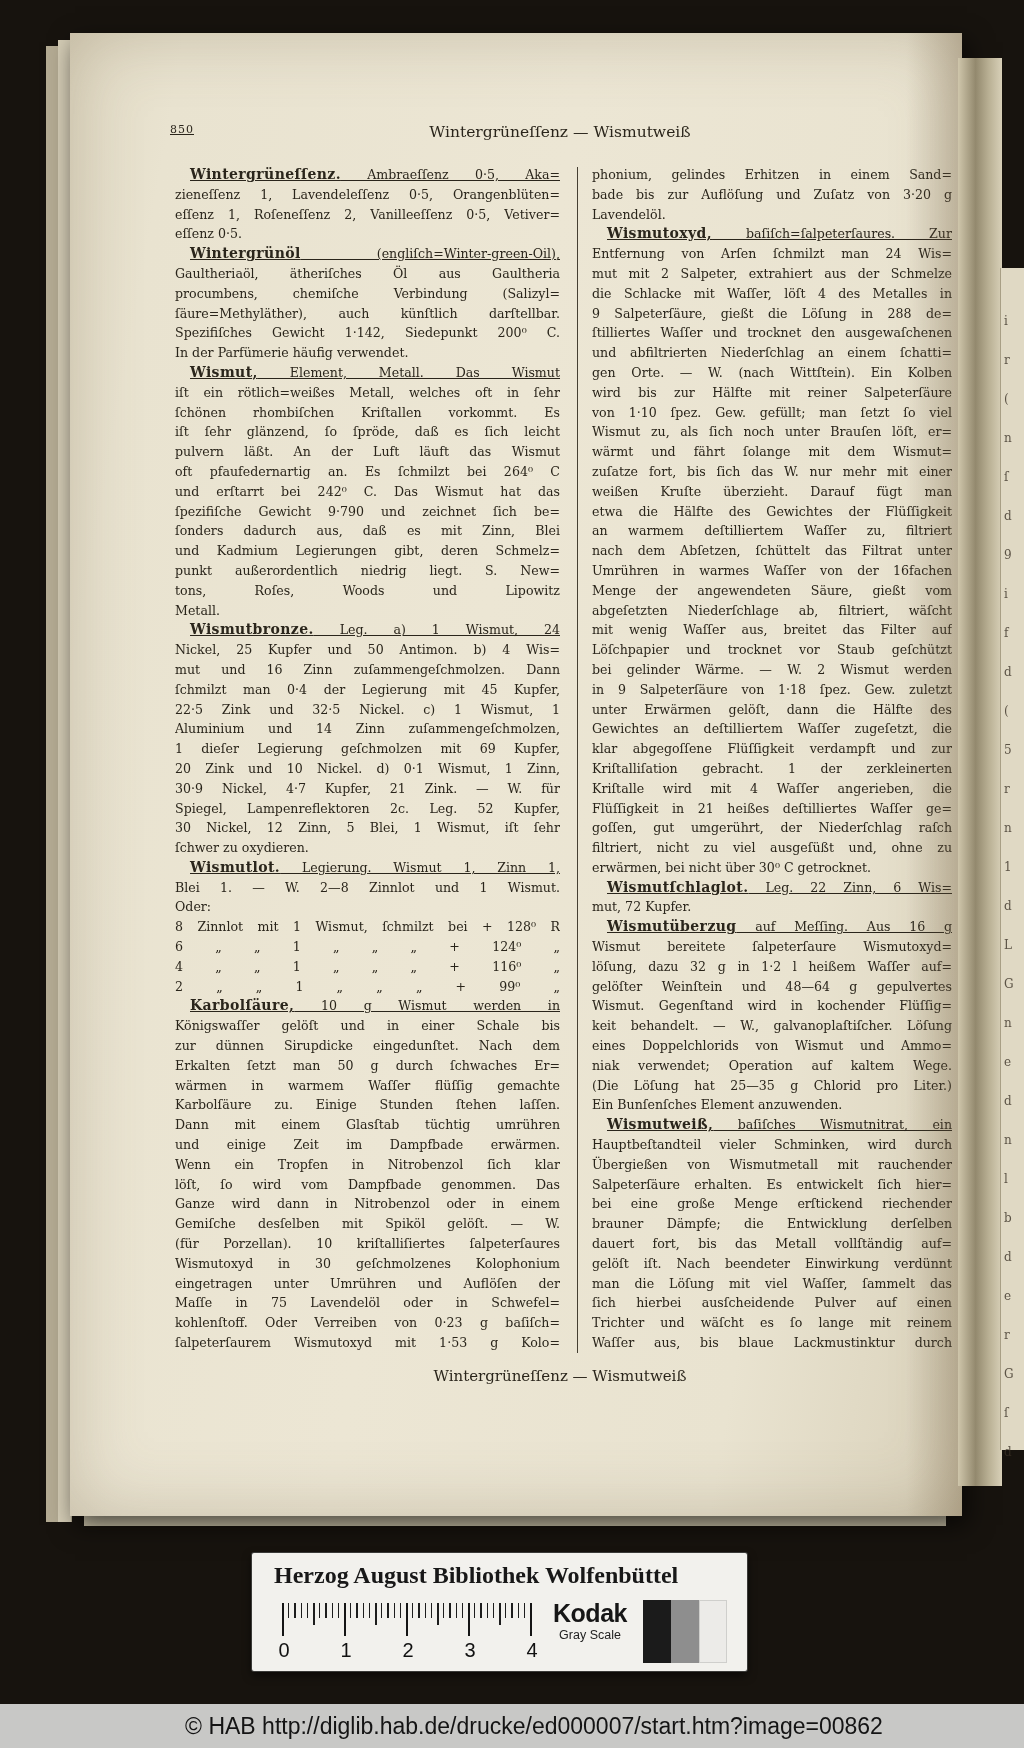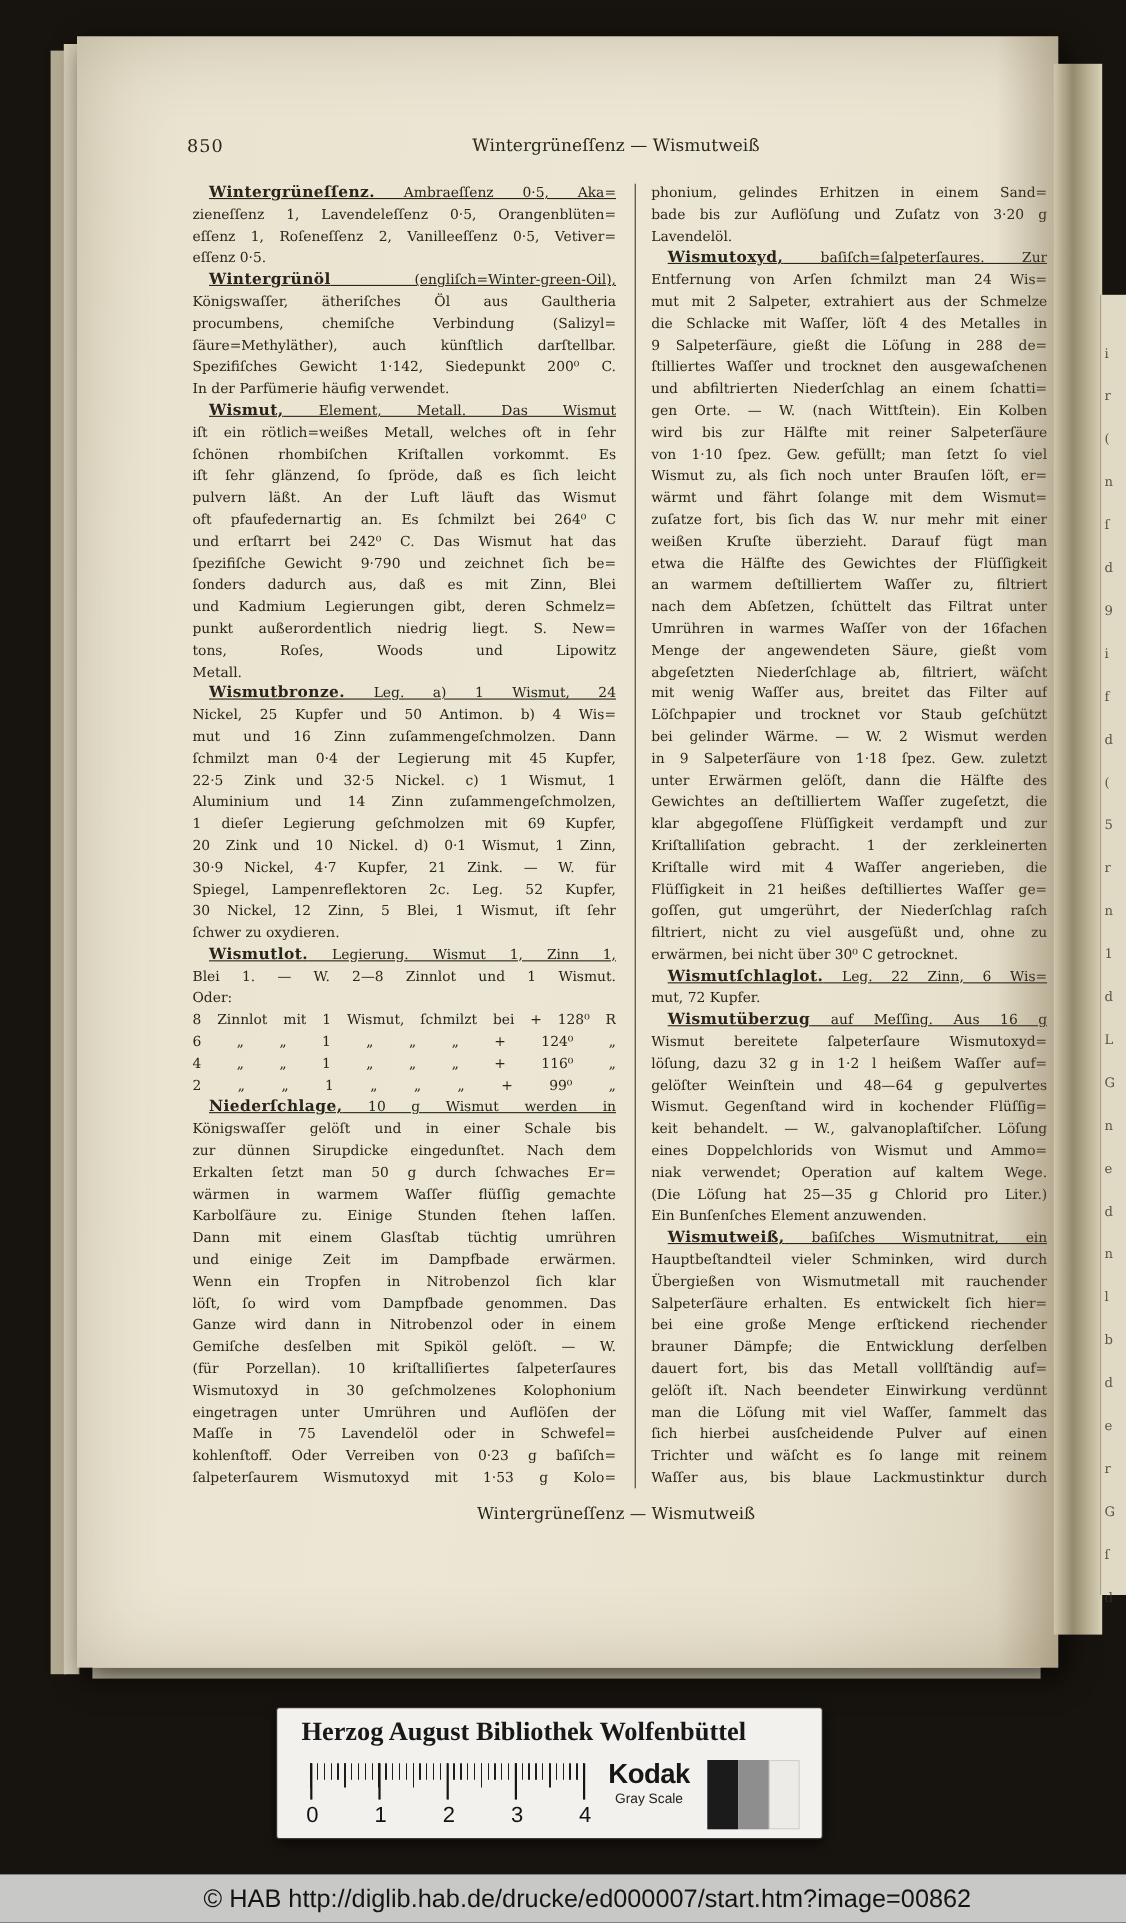--- a/index.html
+++ b/index.html
@@ -22,21 +22,21 @@
   }
   .book-page::after{content:"";position:absolute;right:0;top:0;width:56px;height:100%;
     background:linear-gradient(to right,rgba(120,100,70,0),rgba(120,100,70,.30));}
   .fore-edge{position:absolute;left:958px;top:58px;width:44px;height:1428px;
     background:linear-gradient(to right,#cfc6ab,#93896e 40%,#b9b094 70%,#d8d0b8);}
   .facing-sliver{position:absolute;left:1000px;top:268px;width:24px;height:1182px;background:#e0d9c4;
     border-left:1px solid #a89f85;}
   .edge-chars{padding:34px 0 0 3px;font:12px/39px "DejaVu Serif",serif;color:rgba(58,49,38,.8);white-space:pre-line;}
 
   
-  .pg-num{position:absolute;left:100px;top:90px;font-size:16px;color:var(--ink);letter-spacing:1px;}
+  .pg-num{position:absolute;left:100px;top:90px;font-size:11px;color:var(--ink);letter-spacing:1px;text-decoration:underline;}
   .pg-header{position:absolute;left:100px;right:12px;top:90px;text-align:center;font-size:15.5px;color:var(--ink);}
   .pg-footer{position:absolute;left:100px;right:12px;top:1334px;text-align:center;font-size:15px;color:var(--ink);}
   .col-divider{position:absolute;left:507px;top:134px;width:1px;height:1186px;background:#453f32;}
   .col{position:absolute;top:132px;height:1192px;overflow:hidden;color:var(--ink);font-size:12.6px;}
   .col.left{left:105px;width:385px;}
   .col.right{left:522px;width:360px;}
   .ln{height:19.8px;line-height:19.8px;text-align:justify;text-align-last:justify;white-space:nowrap;overflow:hidden;}
   .ln.last{text-align-last:left;}
   .ln.ind{text-indent:15px;text-decoration:underline;}
   .ln b{font-weight:bold;font-size:14px;letter-spacing:.4px;}
@@ -82,21 +82,21 @@
     <div class="col-divider"></div>
     <div id="col-left" class="col left">
         <div class="para">
           <div class="ln ind"><b>Wintergrüneſſenz.</b> Ambraeſſenz 0·5, Aka=</div>
           <div class="ln">zieneſſenz 1, Lavendeleſſenz 0·5, Orangenblüten=</div>
           <div class="ln">eſſenz 1, Roſeneſſenz 2, Vanilleeſſenz 0·5, Vetiver=</div>
           <div class="ln last">eſſenz 0·5.</div>
         </div>
         <div class="para">
           <div class="ln ind"><b>Wintergrünöl</b> (engliſch=Winter-green-Oil),</div>
-          <div class="ln">Königswaſſer, ätheriſches Öl aus Gaultheria</div>
+          <div class="ln">Gaultheriaöl, ätheriſches Öl aus Gaultheria</div>
           <div class="ln">procumbens, chemiſche Verbindung (Salizyl=</div>
           <div class="ln">ſäure=Methyläther), auch künſtlich darſtellbar.</div>
           <div class="ln">Spezifiſches Gewicht 1·142, Siedepunkt 200⁰ C.</div>
           <div class="ln last">In der Parfümerie häufig verwendet.</div>
         </div>
         <div class="para">
           <div class="ln ind"><b>Wismut,</b> Element, Metall. Das Wismut</div>
           <div class="ln">iſt ein rötlich=weißes Metall, welches oft in ſehr</div>
           <div class="ln">ſchönen rhombiſchen Kriſtallen vorkommt. Es</div>
           <div class="ln">iſt ſehr glänzend, ſo ſpröde, daß es ſich leicht</div>
@@ -127,21 +127,21 @@
         <div class="para">
           <div class="ln ind"><b>Wismutlot.</b> Legierung. Wismut 1, Zinn 1,</div>
           <div class="ln">Blei 1. — W. 2—8 Zinnlot und 1 Wismut.</div>
           <div class="ln">Oder:</div>
           <div class="ln">8 Zinnlot mit 1 Wismut, ſchmilzt bei + 128⁰ R</div>
           <div class="ln">6 „ „ 1 „ „ „ + 124⁰ „</div>
           <div class="ln">4 „ „ 1 „ „ „ + 116⁰ „</div>
           <div class="ln">2 „ „ 1 „ „ „ + 99⁰ „</div>
         </div>
         <div class="para">
-          <div class="ln ind"><b>Niederſchlage,</b> 10 g Wismut werden in</div>
+          <div class="ln ind"><b>Karbolſäure,</b> 10 g Wismut werden in</div>
           <div class="ln">Königswaſſer gelöſt und in einer Schale bis</div>
           <div class="ln">zur dünnen Sirupdicke eingedunſtet. Nach dem</div>
           <div class="ln">Erkalten ſetzt man 50 g durch ſchwaches Er=</div>
           <div class="ln">wärmen in warmem Waſſer flüſſig gemachte</div>
           <div class="ln">Karbolſäure zu. Einige Stunden ſtehen laſſen.</div>
           <div class="ln">Dann mit einem Glasſtab tüchtig umrühren</div>
           <div class="ln">und einige Zeit im Dampfbade erwärmen.</div>
           <div class="ln">Wenn ein Tropfen in Nitrobenzol ſich klar</div>
           <div class="ln">löſt, ſo wird vom Dampfbade genommen. Das</div>
           <div class="ln">Ganze wird dann in Nitrobenzol oder in einem</div>

